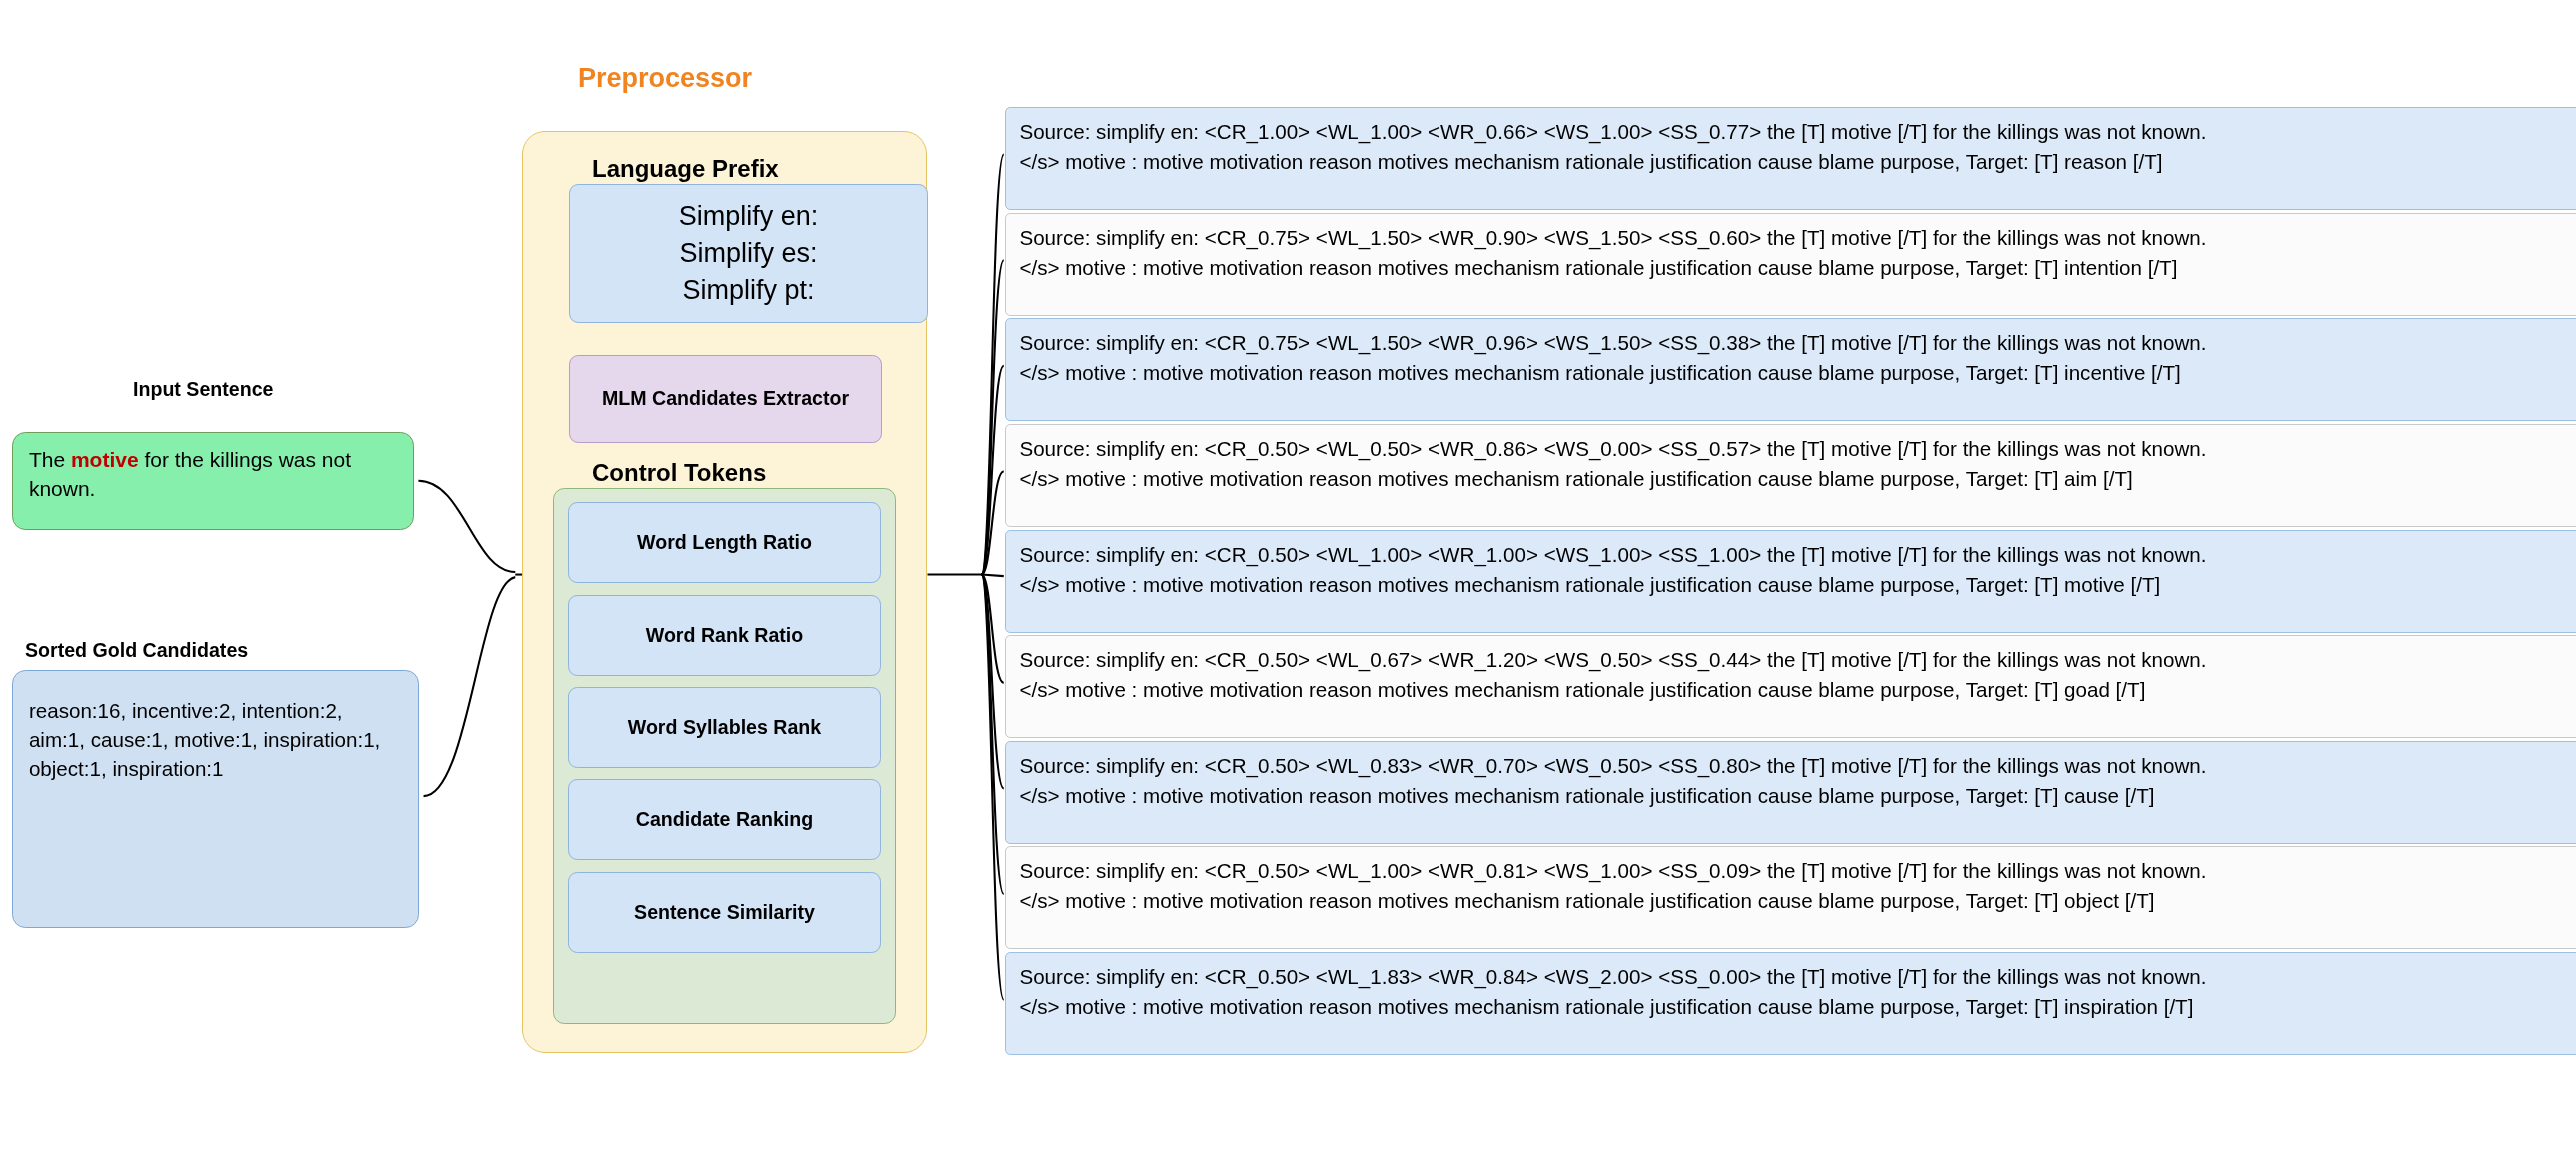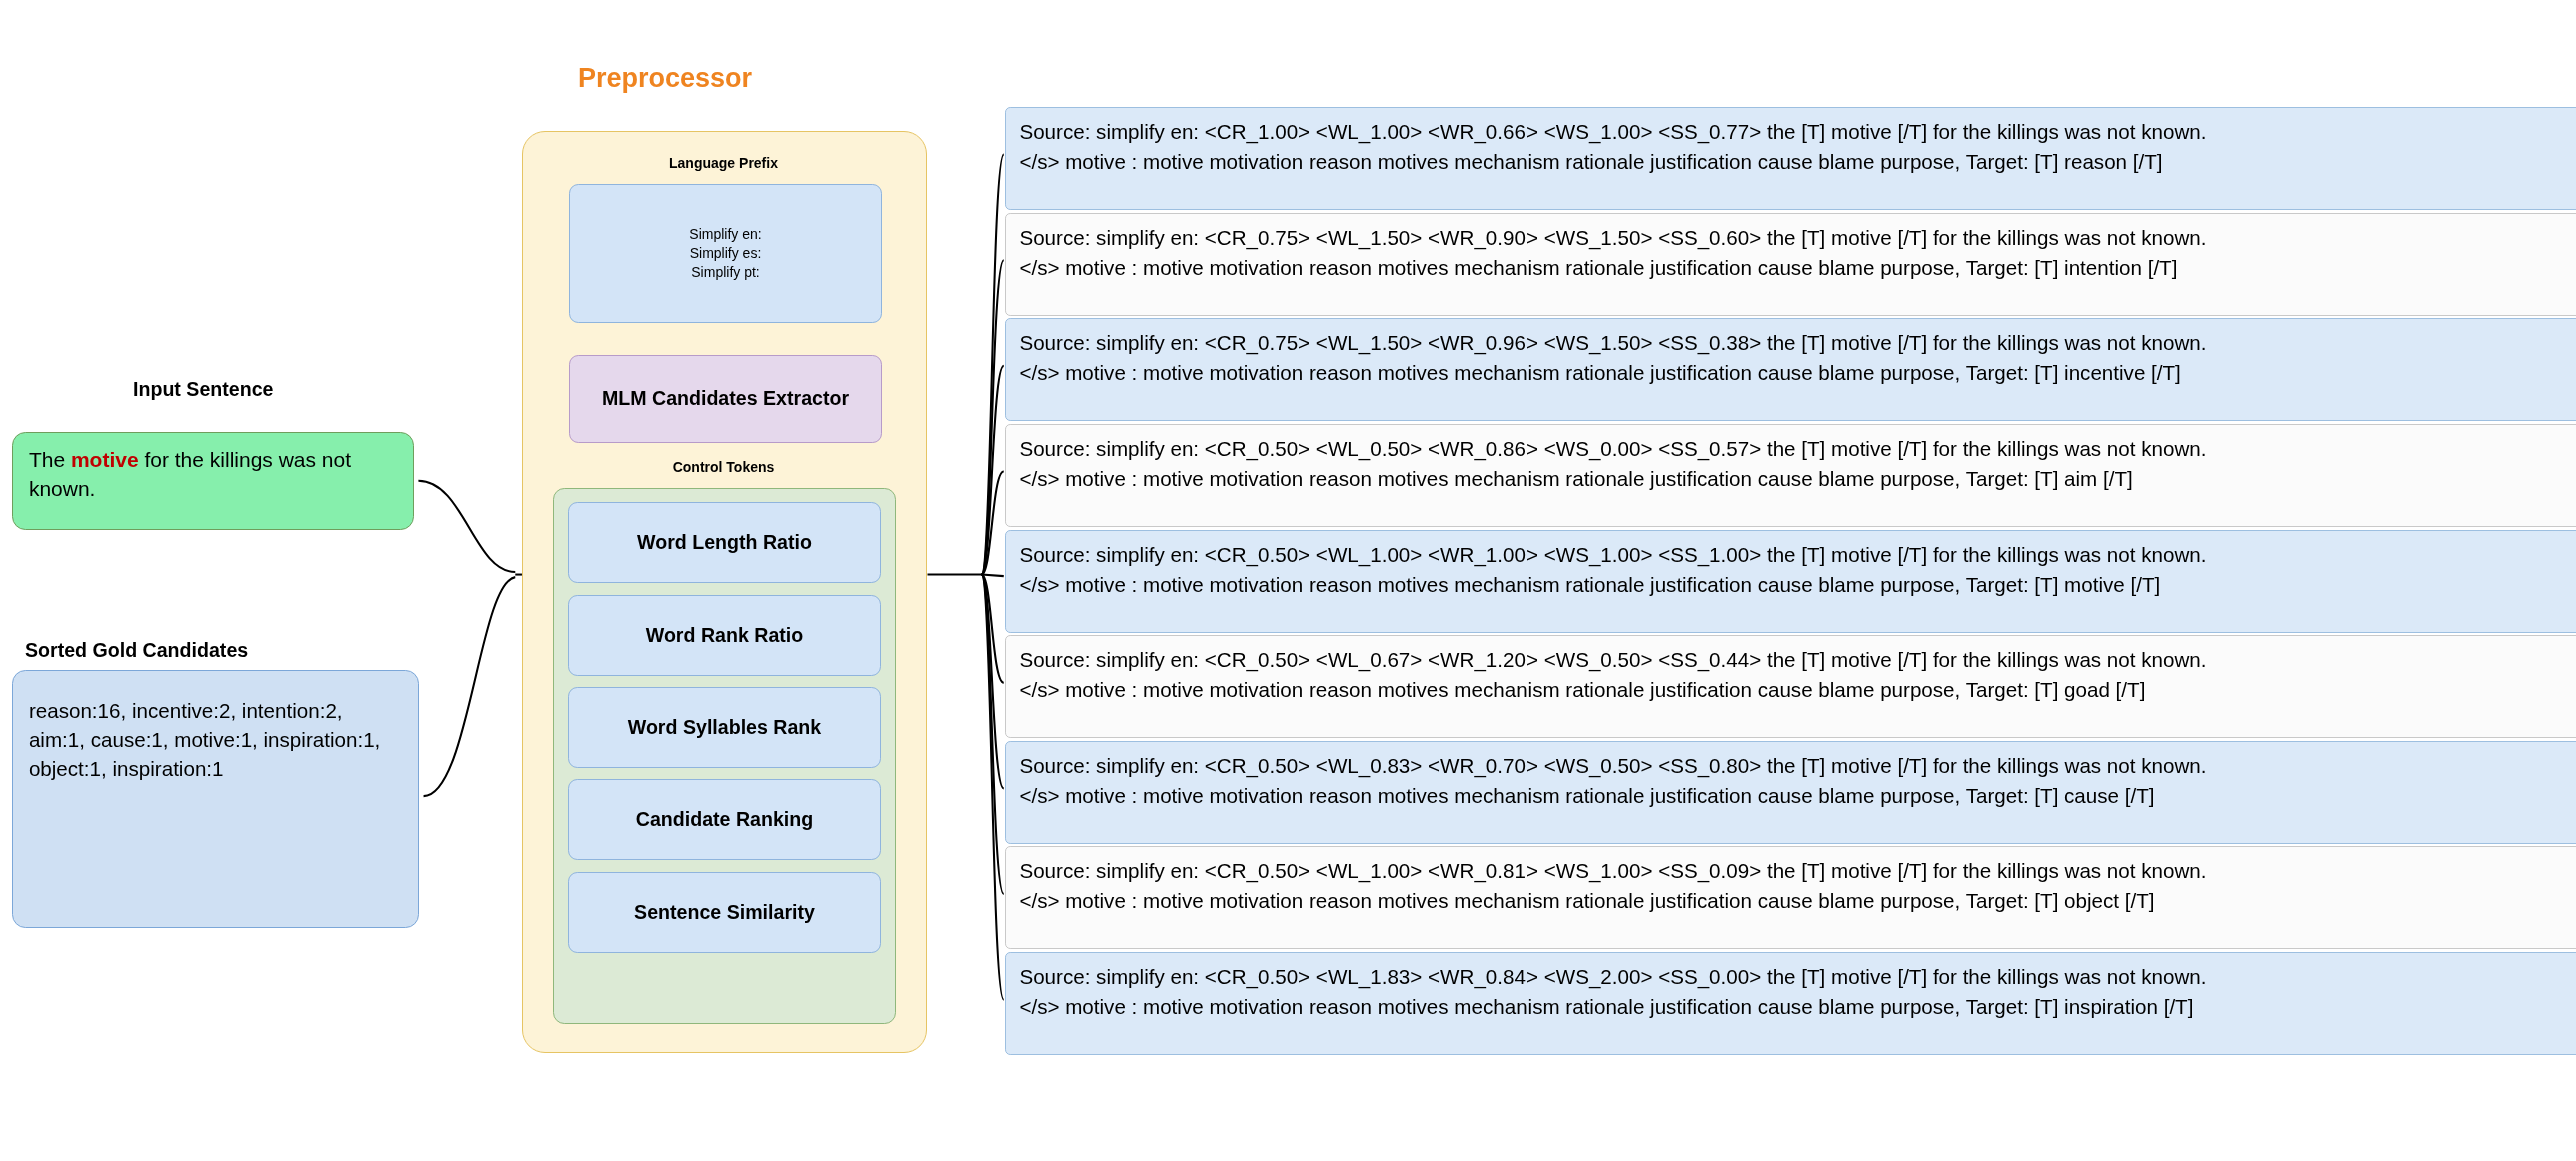--- a/index.html
+++ b/index.html
@@ -90,44 +90,43 @@
     width: 405px;
     height: 922px;
     background: #fdf3d7;
     border: 1.5px solid #e6c463;
     border-radius: 23px;
     box-sizing: border-box;
   }
 
   .panel-heading {
     position: absolute;
-    font-size: 14px;
+    font-size: 24px;
     font-weight: bold;
     color: #000;
     white-space: nowrap;
-    text-align: center;
   }
   #language-prefix-heading { left: 592px; top: 155px; width: 263px; }
   #control-tokens-heading { left: 592px; top: 459px; width: 263px; }
 
   #language-prefix-box {
     position: absolute;
     left: 569px;
     top: 184px;
-    width: 313px;
+    width: 359px;
     height: 139px;
     background: #d3e4f7;
     border: 1.5px solid #8fb4dd;
     border-radius: 9.3px;
     box-sizing: border-box;
     display: flex;
     flex-direction: column;
     align-items: center;
     justify-content: center;
-    font-size: 14px;
+    font-size: 27px;
     line-height: 1.36;
     color: #000;
   }
 
   #mlm-extractor-box {
     position: absolute;
     left: 569px;
     top: 355px;
     width: 313px;
     height: 88px;

